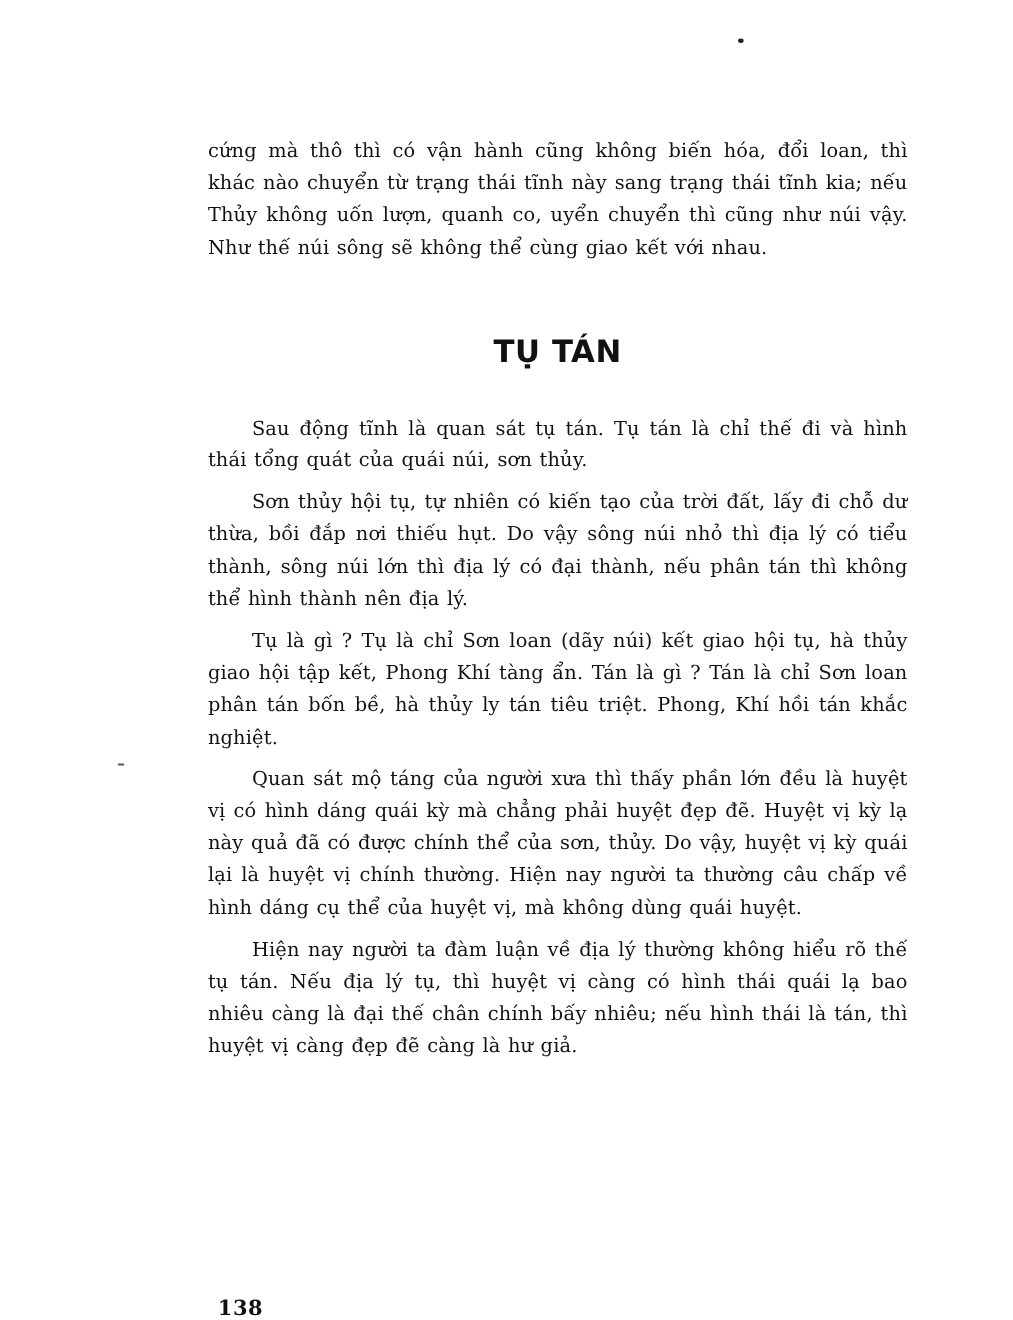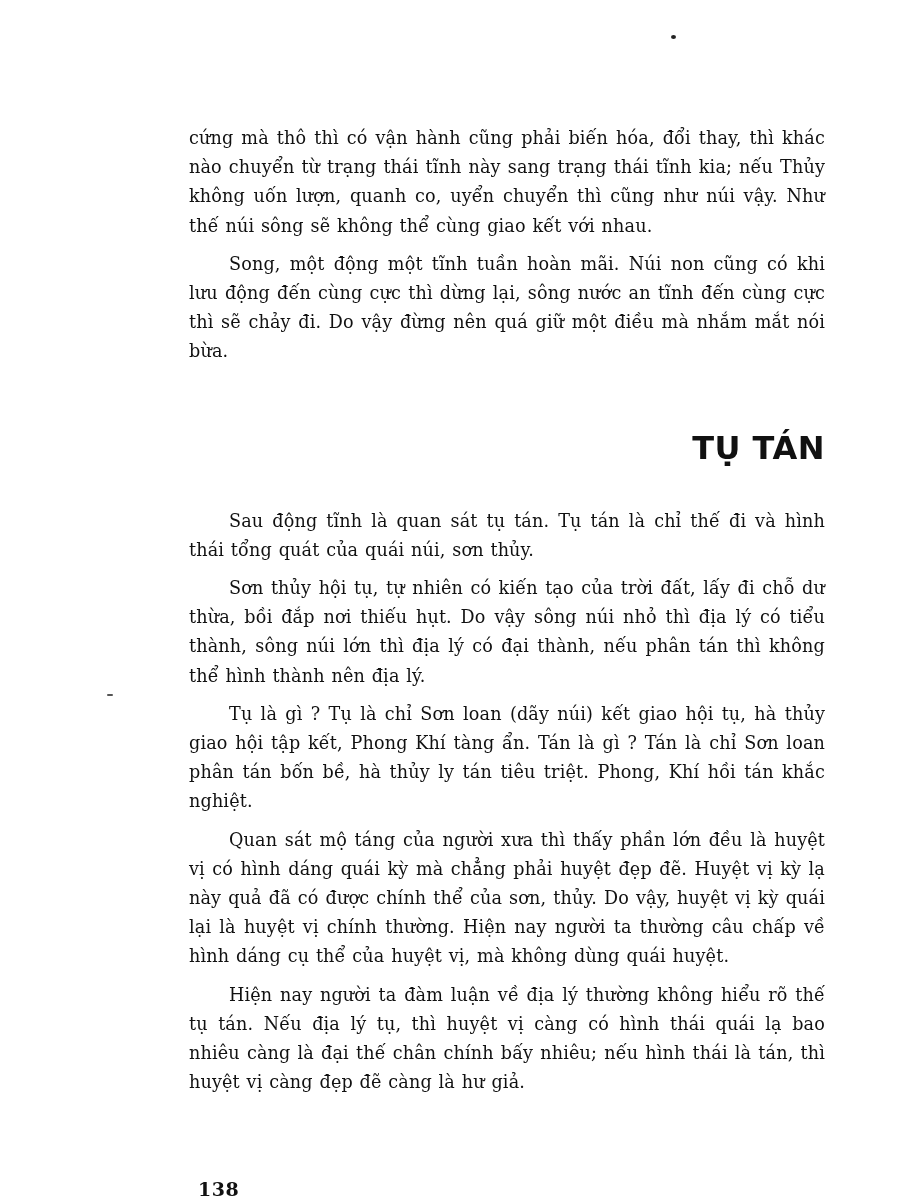--- a/index.html
+++ b/index.html
@@ -30,22 +30,22 @@
     letter-spacing: 0.15px;
     word-spacing: 1px;
   }
   .para.indent {
     text-indent: 40px;
   }
   .para-gap { margin-top: 9px; }
   .heading {
     font-family: "DejaVu Sans", "Liberation Sans", sans-serif;
     font-weight: bold;
-    font-size: 32px;
-    text-align: right;
+    font-size: 28px;
+    text-align: center;
     letter-spacing: 0.5px;
     margin: 0;
   }
   .page-number {
     position: absolute;
     left: 198px;
     top: 1178px;
     font-family: "DejaVu Serif", "Liberation Serif", serif;
     font-weight: bold;
     font-size: 19px;
@@ -58,23 +58,22 @@
   }
 </style>
 </head>
 <body>
 
 <div class="speck" style="left:671px;top:35px;width:5px;height:4px;"></div>
 <div class="speck" style="left:107px;top:694px;width:6px;height:2px;border-radius:1px;background:#555;"></div>
 
 <div class="page">
 
-  <p class="para">cứng mà thô thì có vận hành cũng phải biến hóa, đổi thay, thì khác nào chuyển từ trạng thái tĩnh này sang trạng thái tĩnh kia; nếu Thủy không uốn lượn, quanh co, uyển chuyển thì cũng như núi vậy. Như thế núi sông sẽ không thể cùng giao kết với nhau.</p>
+  <p class="para">cứng mà thô thì có vận hành cũng không biến hóa, đổi loan, thì khác nào chuyển từ trạng thái tĩnh này sang trạng thái tĩnh kia; nếu Thủy không uốn lượn, quanh co, uyển chuyển thì cũng như núi vậy. Như thế núi sông sẽ không thể cùng giao kết với nhau.</p>
 
-  <p class="para indent para-gap">Song, một động một tĩnh tuần hoàn mãi. Núi non cũng có khi lưu động đến cùng cực thì dừng lại, sông nước an tĩnh đến cùng cực thì sẽ chảy đi. Do vậy đừng nên quá giữ một điều mà nhắm mắt nói bừa.</p>
 
   <h2 class="heading" style="margin-top:62px;margin-bottom:40px;">TỤ TÁN</h2>
 
   <p class="para indent">Sau động tĩnh là quan sát tụ tán. Tụ tán là chỉ thế đi và hình thái tổng quát của quái núi, sơn thủy.</p>
 
   <p class="para indent para-gap">Sơn thủy hội tụ, tự nhiên có kiến tạo của trời đất, lấy đi chỗ dư thừa, bồi đắp nơi thiếu hụt. Do vậy sông núi nhỏ thì địa lý có tiểu thành, sông núi lớn thì địa lý có đại thành, nếu phân tán thì không thể hình thành nên địa lý.</p>
 
   <p class="para indent para-gap">Tụ là gì ? Tụ là chỉ Sơn loan (dãy núi) kết giao hội tụ, hà thủy giao hội tập kết, Phong Khí tàng ẩn. Tán là gì ? Tán là chỉ Sơn loan phân tán bốn bề, hà thủy ly tán tiêu triệt. Phong, Khí hồi tán khắc nghiệt.</p>
 
   <p class="para indent para-gap">Quan sát mộ táng của người xưa thì thấy phần lớn đều là huyệt vị có hình dáng quái kỳ mà chẳng phải huyệt đẹp đẽ. Huyệt vị kỳ lạ này quả đã có được chính thể của sơn, thủy. Do vậy, huyệt vị kỳ quái lại là huyệt vị chính thường. Hiện nay người ta thường câu chấp về hình dáng cụ thể của huyệt vị, mà không dùng quái huyệt.</p>

